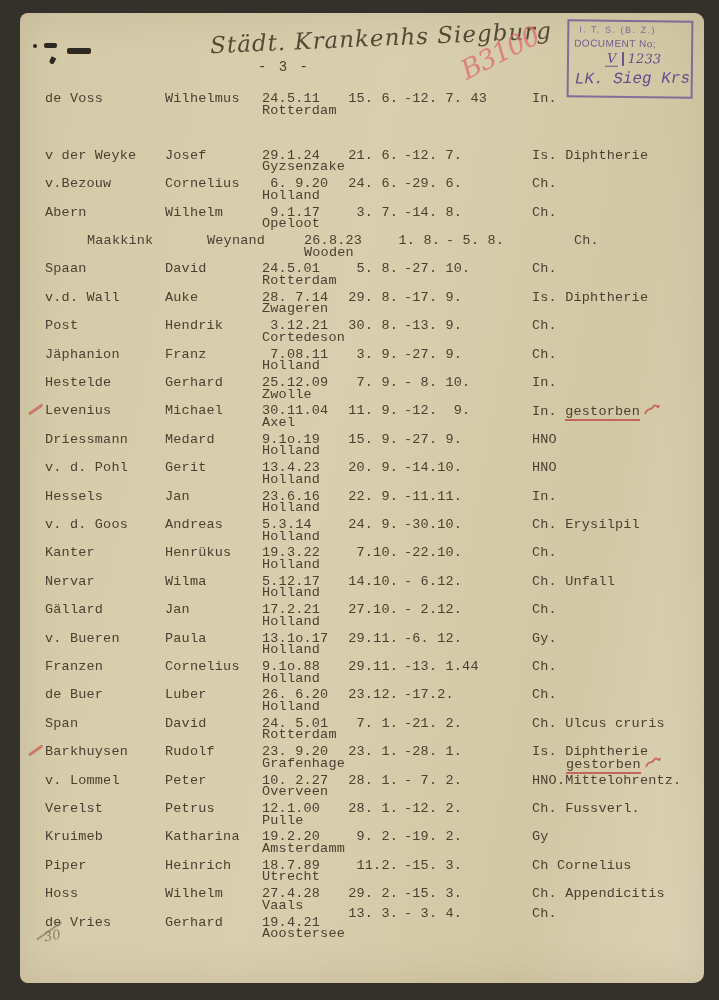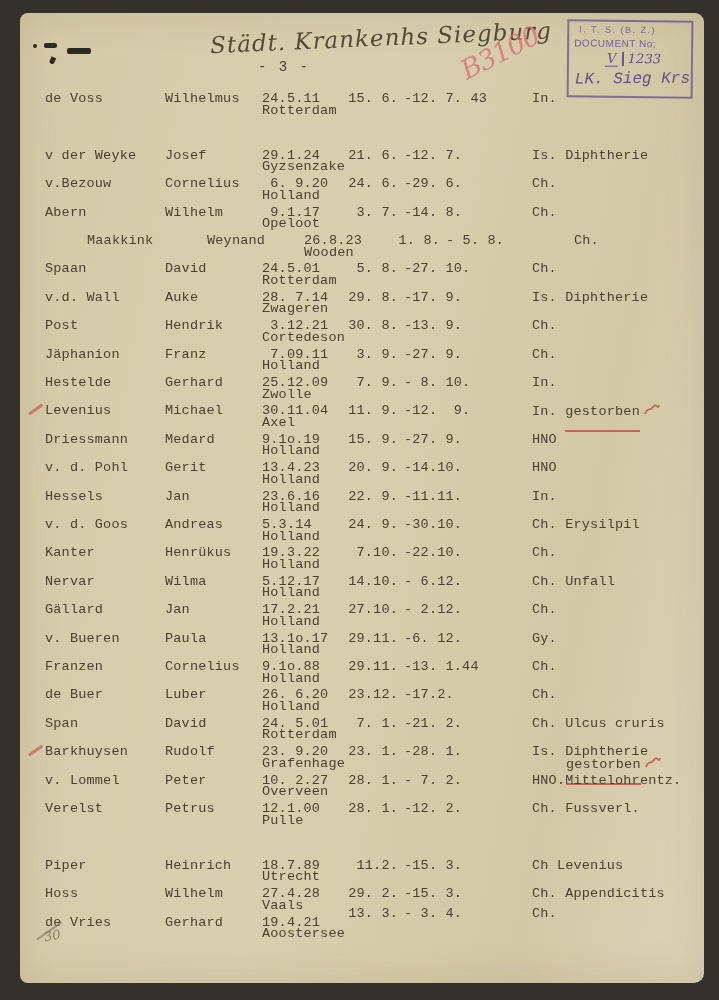--- a/index.html
+++ b/index.html
@@ -14,21 +14,21 @@
   .row{position:absolute;left:0;right:0;height:28px;}
   .row span{position:absolute;white-space:pre;color:#4a4132;font-size:13.5px;letter-spacing:.2px;}
   .c-sur{left:25px;top:0;}
   .c-first{left:145px;top:0;}
   .c-birth{left:242px;top:0;}
   .c-place{left:242px;top:11.5px;color:#514737;}
   .c-admit{left:278px;top:0;width:100px;text-align:right;}
   .c-disch{left:384px;top:0;}
   .c-dept{left:512px;top:0;}
   .c-dept2{left:546px;top:11.5px;}
-  .gest{border-bottom:2px solid rgba(191,84,74,.85);padding-bottom:11px;}
+  .gest{border-bottom:2px solid rgba(191,84,74,.85);padding-bottom:0;}
   .red-check{display:inline-block;vertical-align:-2px;margin-left:3px;}
   .red-slash{position:absolute;left:7px;top:5px;width:17px;height:2.5px;
              background:rgba(196,90,82,.7);transform:rotate(-35deg);border-radius:2px;}
   
   .hand-title{position:absolute;left:190px;top:12px;width:330px;text-align:center;
               font-family:"DejaVu Serif",serif;font-style:italic;font-size:23px;
               color:rgba(66,55,36,.88);transform:rotate(-2.5deg);letter-spacing:1px;white-space:nowrap;}
   .page-num{position:absolute;left:238px;top:46px;font-size:14px;color:#4a4132;letter-spacing:2px;}
   .pink-scrawl{position:absolute;left:438px;top:24px;font-family:"DejaVu Serif",serif;
                font-style:italic;font-size:27px;color:rgba(220,105,115,.75);
@@ -153,21 +153,21 @@
           <span class="c-first">Hendrik</span>
           <span class="c-birth"> 3.12.21</span>
           <span class="c-place">Cortedeson</span>
           <span class="c-admit">30. 8.</span>
           <span class="c-disch">-13. 9.</span>
           <span class="c-dept">Ch.</span>
         </div>
         <div class="row" style="top: 333.6px;">
           <span class="c-sur">Jäphanion</span>
           <span class="c-first">Franz</span>
-          <span class="c-birth"> 7.09.11</span>
+          <span class="c-birth"> 7.08.11</span>
           <span class="c-place">Holland</span>
           <span class="c-admit">3. 9.</span>
           <span class="c-disch">-27. 9.</span>
           <span class="c-dept">Ch.</span>
         </div>
         <div class="row" style="top: 362px;">
           <span class="c-sur">Hestelde</span>
           <span class="c-first">Gerhard</span>
           <span class="c-birth">25.12.09</span>
           <span class="c-place">Zwolle</span>
@@ -310,28 +310,37 @@
         </div>
         <div class="row" style="top: 788px;">
           <span class="c-sur">Verelst</span>
           <span class="c-first">Petrus</span>
           <span class="c-birth">12.1.00</span>
           <span class="c-place">Pulle</span>
           <span class="c-admit">28. 1.</span>
           <span class="c-disch">-12. 2.</span>
           <span class="c-dept">Ch. Fussverl.</span>
         </div>
+        <div class="row" style="top: 816.4px;">
+          <span class="c-sur">Kruimeb</span>
+          <span class="c-first">Katharina</span>
+          <span class="c-birth">19.2.20</span>
+          <span class="c-place">Amsterdamm</span>
+          <span class="c-admit">9. 2.</span>
+          <span class="c-disch">-19. 2.</span>
+          <span class="c-dept">Gy</span>
+        </div>
         <div class="row" style="top: 844.8px;">
           <span class="c-sur">Piper</span>
           <span class="c-first">Heinrich</span>
           <span class="c-birth">18.7.89</span>
           <span class="c-place">Utrecht</span>
           <span class="c-admit">11.2.</span>
           <span class="c-disch">-15. 3.</span>
-          <span class="c-dept">Ch Levenius</span>
+          <span class="c-dept">Ch Cornelius</span>
         </div>
         <div class="row" style="top: 873.2px; padding-left: 8px;">
           <span class="c-sur">Hoss</span>
           <span class="c-first">Wilhelm</span>
           <span class="c-birth">27.4.28</span>
           <span class="c-place">Vaals</span>
           <span class="c-admit">29. 2.</span>
           <span class="c-disch">-15. 3.</span>
           <span class="c-dept">Ch. Appendicitis</span>
         </div>

